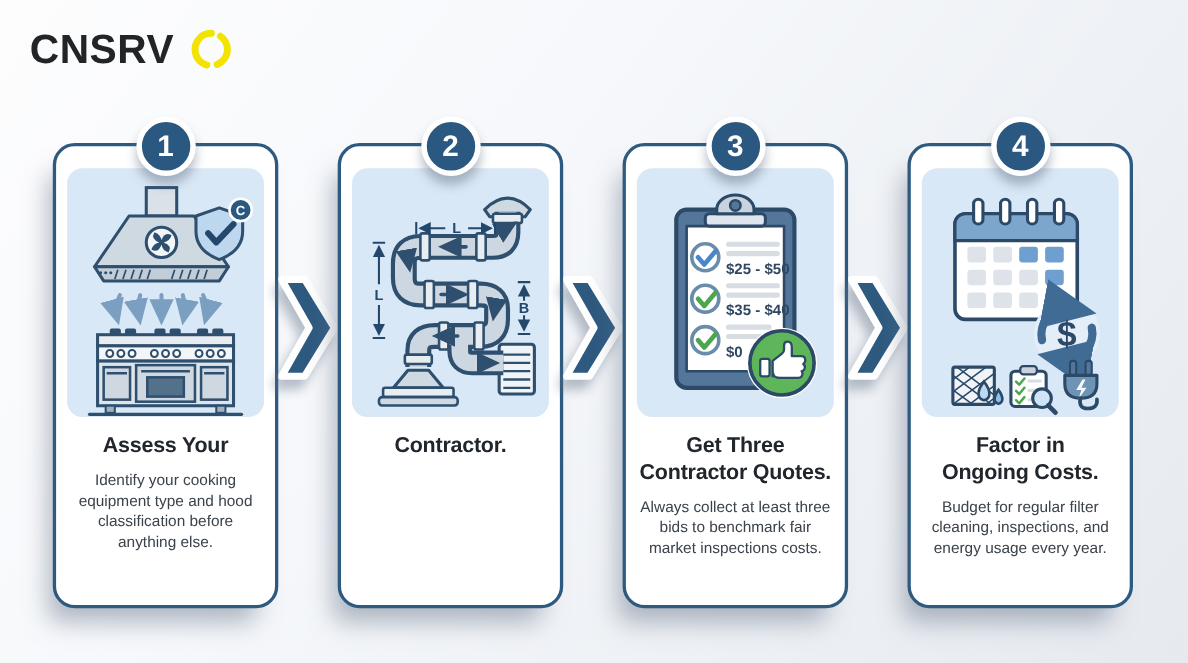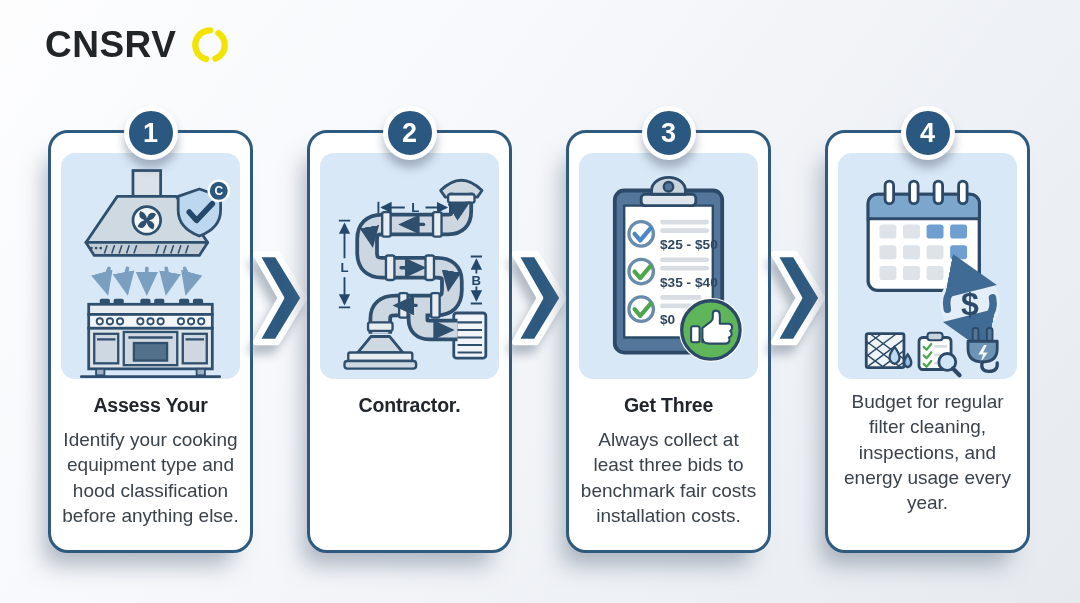--- a/index.html
+++ b/index.html
@@ -1,39 +1,39 @@
 <!DOCTYPE html>
 <html><head>
 <meta charset="utf-8">
 <style>
   html,body{margin:0;padding:0;background:#e9edf2;}
   .canvas{position:relative;width:1080px;height:603px;overflow:hidden;
     background:linear-gradient(128deg,#fdfdfe 0%,#f6f8fb 38%,#eef1f5 68%,#e6eaef 100%);
     font-family:"Liberation Sans","DejaVu Sans",sans-serif;}
   svg text{font-family:"Liberation Sans","DejaVu Sans",sans-serif;}
 
-  .brand{position:absolute;top:24px;left:45px;display:flex;align-items:center;gap:13px;}
+  .brand{position:absolute;top:24px;left:27px;display:flex;align-items:center;gap:13px;}
   .brand-name{font-size:37px;font-weight:800;letter-spacing:.5px;color:#222528;}
   .brand-mark{width:42px;height:42px;display:block;}
 
   .steps-row{position:absolute;top:130px;left:48px;display:flex;}
   .card{position:relative;box-sizing:border-box;width:205px;height:423px;background:#ffffff;
     border:3px solid #2e5a80;border-radius:20px;text-align:center;
     box-shadow:-12px 20px 22px -8px rgba(104,118,138,.50);}
   .badge{position:absolute;top:-27px;left:50%;transform:translateX(-50%);
     width:54px;height:54px;border-radius:50%;background:#2b5880;border:5px solid #ffffff;
     box-sizing:border-box;display:flex;align-items:center;justify-content:center;
     color:#fff;font-size:27px;font-weight:700;z-index:3;
     box-shadow:0 8px 10px rgba(90,105,125,.45);}
   .panel{margin:20px 10px 0;height:226px;background:#d9e8f6;border-radius:14px;
     display:flex;align-items:flex-end;justify-content:center;overflow:hidden;}
   .panel svg{width:180px;height:214px;display:block;}
   .card h2{margin:14px 8px 0;font-size:19.5px;line-height:1.24;font-weight:700;color:#20262c;letter-spacing:-.2px;text-align:center;}
   .card h2 span{display:block;}
-  .card p{margin:10px 11px 0;font-size:19px;line-height:1.33;color:#3a424b;}
+  .card p{margin:10px 11px 0;font-size:14px;line-height:1.33;color:#3a424b;}
 
   .arrowbox{width:54px;height:423px;display:flex;align-items:center;justify-content:center;}
   .arrowbox svg{width:54px;height:96px;transform:translateY(-44px);
     filter:drop-shadow(-5px 9px 5px rgba(100,115,135,.45));}
 </style>
 </head>
 <body>
 
 <div class="canvas">
 
@@ -271,22 +271,23 @@
           <g>
             <circle cx="140" cy="174" r="34" fill="#ffffff"></circle>
             <circle cx="140" cy="174" r="31" fill="#5fb55a" stroke="#2c4a68" stroke-width="3.5"></circle>
             <rect x="119" y="170" width="9" height="17" rx="2" fill="#ffffff" stroke="#2c4a68" stroke-width="2.2"></rect>
             <path d="M131,187 v-15 l9,-7 q2,-1.5 2,-4 v-4 q0,-3.5 3.5,-3.5 q4,0 4,5.5 v8.5 h9 q4,0 4,4 q0,2.5 -2,3.5 q2,1.5 1.5,4 q-0.5,2.5 -3,3 q1.5,2 0.5,4 q-1,2.5 -4,2.5 h-17 q-7,0 -7,-4.5 z" fill="#ffffff" stroke="#2c4a68" stroke-width="2.2" stroke-linejoin="round"></path>
           </g>
         </svg>
       </div>
       <h2>
         <span>Get Three</span>
+        <span>Contractor Quotes.</span>
       </h2>
-      <p>Always collect at least three bids to benchmark fair costs installation costs.</p>
+      <p>Always collect at least three bids to benchmark fair market inspections costs.</p>
     </section>
 
     <div class="arrowbox">
       <svg viewBox="0 0 54 96">
         <polygon points="3,4 24,4 51,48 24,92 3,92 28,48" fill="#2e5a80" stroke="#ffffff" stroke-width="6.5" stroke-linejoin="round"></polygon>
       </svg>
     </div>
 
     <section class="card">
       <div class="badge">
@@ -359,17 +360,21 @@
 
           <g>
             <rect x="143" y="172" width="6" height="14" rx="2.5" fill="#54769a" stroke="#2c4a68" stroke-width="2"></rect>
             <rect x="158" y="172" width="6" height="14" rx="2.5" fill="#54769a" stroke="#2c4a68" stroke-width="2"></rect>
             <path d="M138,186 h31 v8 q0,14 -15.5,14 q-15.5,0 -15.5,-14 z" fill="#6d93b5" stroke="#2c4a68" stroke-width="3" stroke-linejoin="round"></path>
             <path d="M155,190 l-6,10 h5 l-3,9 l8,-11 h-5 l4,-8 z" fill="#f5f8fb"></path>
             <path d="M153,208 q-2,10 7,10 q10,0 9,-9" stroke="#2c4a68" stroke-width="3.5" fill="none" stroke-linecap="round"></path>
           </g>
         </svg>
       </div>
+      <h2>
+        <span>Factor in</span>
+        <span>Ongoing Costs.</span>
+      </h2>
       <p>Budget for regular filter cleaning, inspections, and energy usage every year.</p>
     </section>
 
   </main>
 </div>
 
 </body></html>

